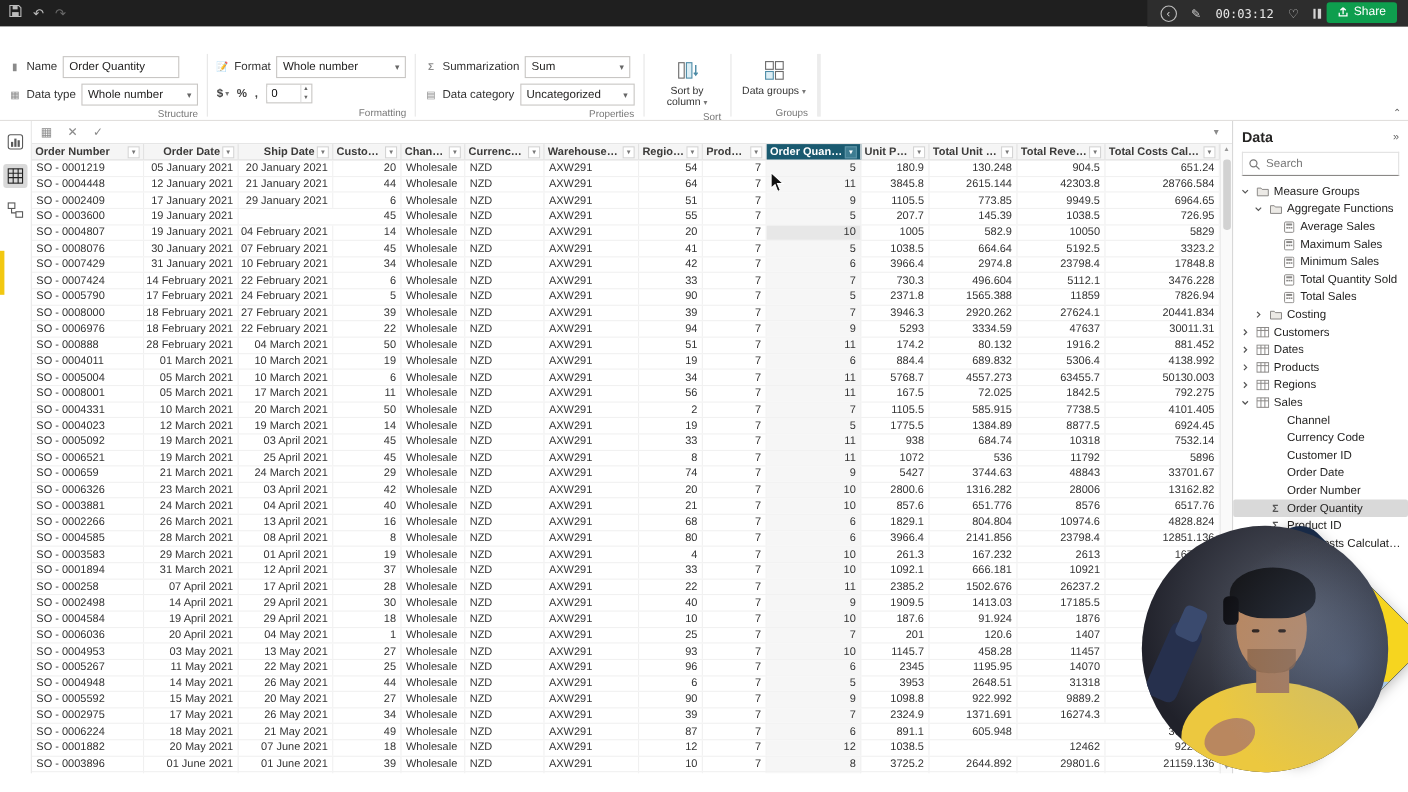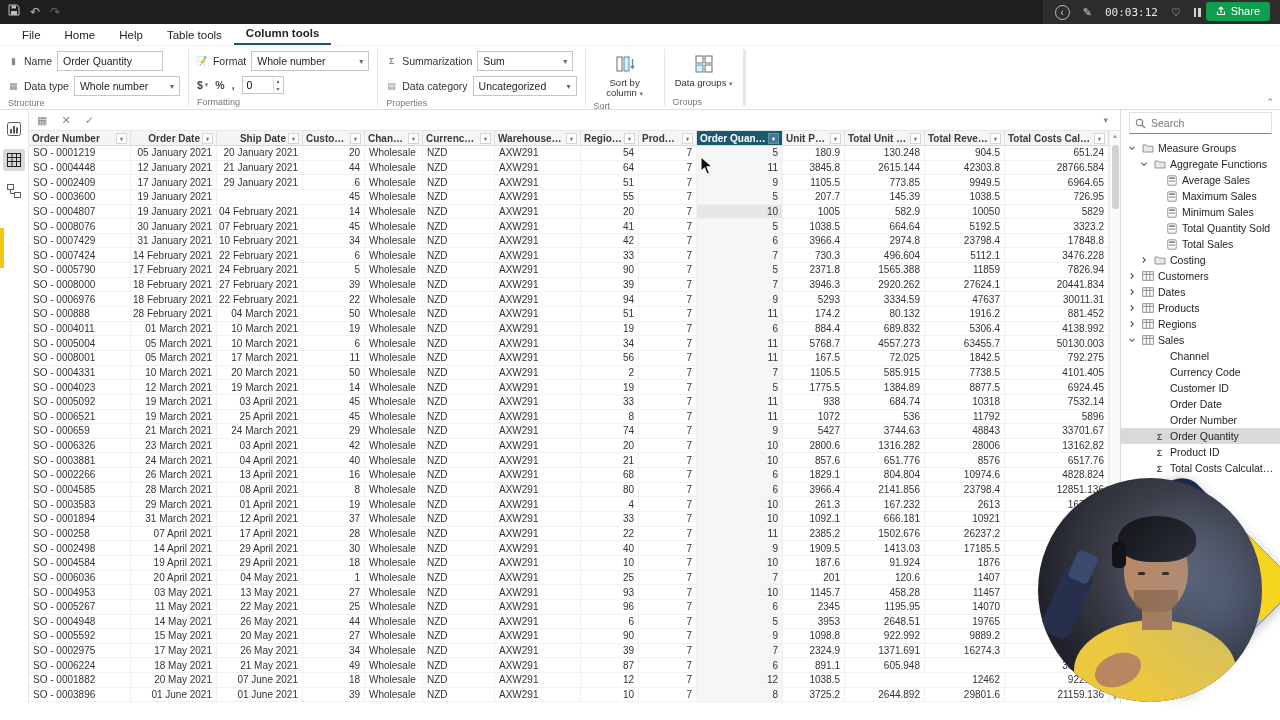--- a/index.html
+++ b/index.html
@@ -32,21 +32,21 @@
   .rtab { font-size:11.5px; color:#252423; padding:3px 12px 4px; cursor:default; white-space:nowrap; }
   .rtab.active { font-weight:bold; border-bottom:2.5px solid #1a5a70; }
   #share-btn { position:absolute; right:10px; top:2px; background:#0e9e4e; color:#fff; font-size:11px;
                border-radius:3px; padding:3px 10px 4px; display:flex; gap:5px; align-items:center; }
 
   
   #ribbon-body { position:absolute; left:0; top:46px; width:1280px; height:64px; background:#fff;
                  border-bottom:1px solid #e1dfdd; display:flex; }
   .rgroup { display:flex; flex-direction:column; justify-content:space-between; padding:5px 8px 1px; }
   .rg-rows { display:flex; flex-direction:column; gap:5px; }
-  .rg-cap { text-align:left; font-size:9px; color:#777; padding:2px 0 1px; }
+  .rg-cap { text-align:right; font-size:9px; color:#777; padding:2px 0 1px; }
   .rg-div { width:1px; background:#e6e6e6; margin:3px 0; }
   .ctl-row { display:flex; align-items:center; gap:5px; font-size:10.5px; color:#333; }
   .mini-ic { width:11px; height:11px; display:inline-flex; color:#8a8a8a; font-size:9px;
              align-items:center; justify-content:center; }
   .txt { height:20px; border:1px solid #c8c6c4; font-size:10.5px; padding:0 5px; width:106px;
          font-family:"Liberation Sans", sans-serif; color:#252423; }
   .dd { height:20px; border:1px solid #c8c6c4; background:#fff; display:flex; align-items:center;
         justify-content:space-between; padding:0 5px; font-size:10.5px; color:#252423; }
   .dd .chev { color:#666; font-size:8px; margin-left:6px; }
   .fmt-symbols { display:flex; align-items:center; gap:7px; }
@@ -182,27 +182,20 @@
           <i></i>
         </span>
       <span class="record-ic">
           <i></i>
         </span>
       <span class="stop-ic"></span>
       <span class="rec-glyph">✕</span>
     </div>
   </div>
 
-  <div id="ribbon-tabs">
-      <div class="rtab">File</div>
-      <div class="rtab">Home</div>
-      <div class="rtab">Help</div>
-      <div class="rtab">Table tools</div>
-      <div class="rtab active">Column tools</div>
-    </div>
   <div id="share-btn">
     <svg width="10" height="10" viewBox="0 0 10 10">
         <path d="M5 1 v6 M5 1 L2.6 3.4 M5 1 L7.4 3.4 M1.5 5.5 v3 h7 v-3" stroke="#fff" fill="none" stroke-width="1.2"></path>
       </svg>
     <span>Share</span>
   </div>
 
   <div id="ribbon-body">
     <div class="rgroup">
       <div class="rg-rows">
@@ -928,21 +921,21 @@
         <div class="td ar" style="width: 86px;">26 May 2021</div>
         <div class="td ar" style="width: 62px;">44</div>
         <div class="td" style="width: 58px;">Wholesale</div>
         <div class="td" style="width: 72px;">NZD</div>
         <div class="td" style="width: 86px;">AXW291</div>
         <div class="td ar" style="width: 58px;">6</div>
         <div class="td ar" style="width: 58px;">7</div>
         <div class="td ar qtycol" style="width: 86px;">5</div>
         <div class="td ar" style="width: 62px;">3953</div>
         <div class="td ar" style="width: 80px;">2648.51</div>
-        <div class="td ar" style="width: 80px;">19765</div>
+        <div class="td ar" style="width: 80px;">31318</div>
         <div class="td ar" style="width: 104px;">13242.55</div>
       </div>
       <div class="tr">
         <div class="td" style="width: 102px;">SO - 0005592</div>
         <div class="td ar" style="width: 86px;">15 May 2021</div>
         <div class="td ar" style="width: 86px;">20 May 2021</div>
         <div class="td ar" style="width: 62px;">27</div>
         <div class="td" style="width: 58px;">Wholesale</div>
         <div class="td" style="width: 72px;">NZD</div>
         <div class="td" style="width: 86px;">AXW291</div>
@@ -1036,20 +1029,24 @@
       </div>
     </div>
   <div id="vscroll">
     <span class="sarrow">▲</span>
     <span class="sthumb"></span>
     <span class="sspace"></span>
     <span class="sarrow">▼</span>
   </div>
 
   <div id="dpane">
+    <div id="dpane-head">
+      <span id="dpane-title">Data</span>
+      <span id="dpane-collapse">»</span>
+    </div>
     <div id="dsearch">
       <svg width="11" height="11" viewBox="0 0 11 11">
           <circle cx="4.5" cy="4.5" r="3.2" fill="none" stroke="#777" stroke-width="1.1"></circle>
           <line x1="7" y1="7" x2="10" y2="10" stroke="#777" stroke-width="1.1"></line>
         </svg>
       <input placeholder="Search" style="">
     </div>
     <div id="dtree">
         <div class="titem" style="padding-left: 6px;">
           <span class="t-chev">

